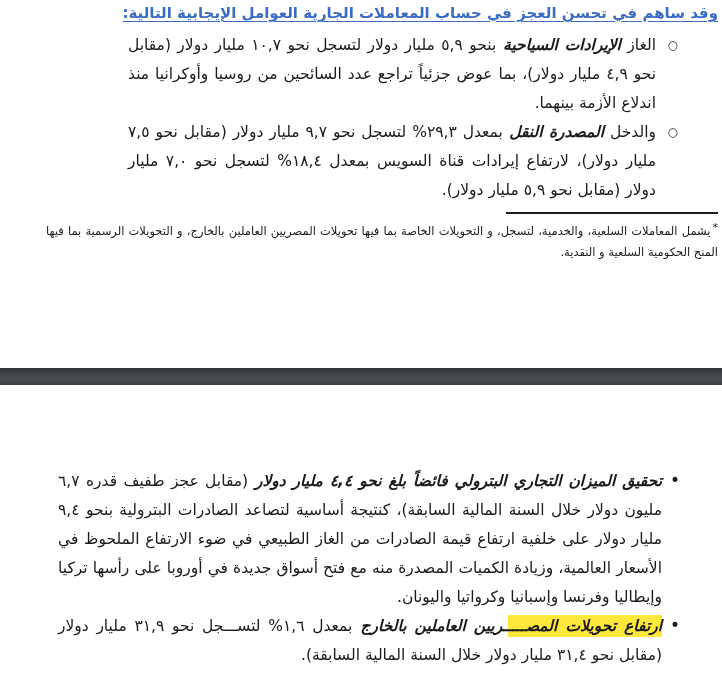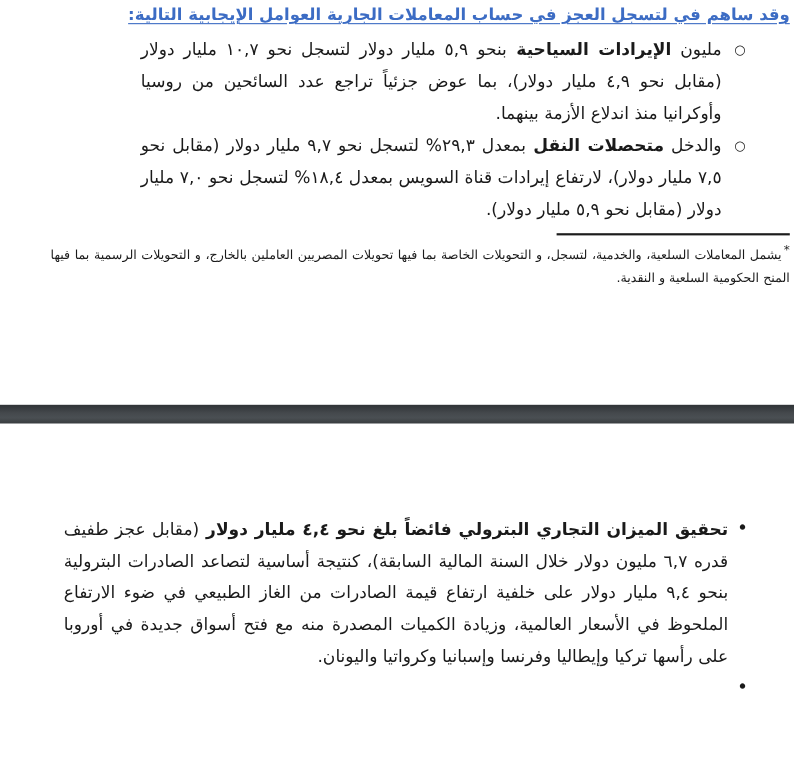--- a/index.html
+++ b/index.html
@@ -38,21 +38,21 @@
   .p1-list .marker{
     position:absolute;right:44px;top:0px;
     font-size:12px;line-height:29px;color:var(--ink);
   }
   .p2-list{top:467px;right:0;left:0;}
   .p2-list li{padding:0 60px 0 58px;}
   .p2-list .marker{
     position:absolute;right:42px;top:-1px;
     font-size:17px;line-height:29px;color:var(--ink);
   }
-  .b{font-weight:bold;}
+  .b{font-weight:bold;font-style:italic;}
   .hl{background:var(--hl-yellow);padding:2px 0;}
   
   .footnote-sep{
     top:212px;right:4px;width:212px;height:0;
     border-top:2px solid #1c1c1c;
   }
   .footnote{
     top:217px;right:4px;left:46px;
     font-size:11.5px;line-height:21px;
     text-align:justify;
@@ -62,42 +62,43 @@
   }
   
   .page-bar{
     top:368px;right:0;left:0;height:17px;
     background:linear-gradient(to bottom,#2f3336 0%,#45494d 45%,#4a4f53 70%,#383c3f 100%);
   }
 </style>
 </head>
 <body>
 
-<div class="abs heading">وقد ساهم في لتسجل العجز في حساب المعاملات الجارية العوامل الإيجابية التالية:</div>
+<div class="abs heading">وقد ساهم في تحسن العجز في حساب المعاملات الجارية العوامل الإيجابية التالية:</div>
 
 <ul class="abs doc-list p1-list">
   <li>
     <span class="marker">○</span>
-    <span><span>مليون </span><span class="b">الإيرادات السياحية </span><span>بنحو ٥,٩ مليار دولار لتسجل نحو ١٠,٧ مليار دولار (مقابل نحو ٤,٩ مليار دولار)، بما عوض جزئياً تراجع عدد السائحين من روسيا وأوكرانيا منذ اندلاع الأزمة بينهما.</span></span>
+    <span><span>الغاز </span><span class="b">الإيرادات السياحية </span><span>بنحو ٥,٩ مليار دولار لتسجل نحو ١٠,٧ مليار دولار (مقابل نحو ٤,٩ مليار دولار)، بما عوض جزئياً تراجع عدد السائحين من روسيا وأوكرانيا منذ اندلاع الأزمة بينهما.</span></span>
   </li>
   <li>
     <span class="marker">○</span>
-    <span><span>والدخل </span><span class="b">متحصلات النقل </span><span>بمعدل ٢٩,٣% لتسجل نحو ٩,٧ مليار دولار (مقابل نحو ٧,٥ مليار دولار)، لارتفاع إيرادات قناة السويس بمعدل ١٨,٤% لتسجل نحو ٧,٠ مليار دولار (مقابل نحو ٥,٩ مليار دولار).</span></span>
+    <span><span>والدخل </span><span class="b">المصدرة النقل </span><span>بمعدل ٢٩,٣% لتسجل نحو ٩,٧ مليار دولار (مقابل نحو ٧,٥ مليار دولار)، لارتفاع إيرادات قناة السويس بمعدل ١٨,٤% لتسجل نحو ٧,٠ مليار دولار (مقابل نحو ٥,٩ مليار دولار).</span></span>
   </li>
 </ul>
 
 <div class="abs footnote-sep"></div>
 
 <div class="abs footnote">
   <span class="fn-marker">*</span><span>يشمل المعاملات السلعية، والخدمية، لتسجل، و التحويلات الخاصة بما فيها تحويلات المصريين العاملين بالخارج، و التحويلات الرسمية بما فيها المنح الحكومية السلعية و النقدية.</span>
 </div>
 
 <div class="abs page-bar"></div>
 
 <ul class="abs doc-list p2-list">
   <li>
     <span class="marker">•</span>
     <span><span class="b">تحقيق الميزان التجاري البترولي فائضاً بلغ نحو ٤,٤ مليار دولار </span><span>(مقابل عجز طفيف قدره ٦,٧ مليون دولار خلال السنة المالية السابقة)، كنتيجة أساسية لتصاعد الصادرات البترولية بنحو ٩,٤ مليار دولار على خلفية ارتفاع قيمة الصادرات من الغاز الطبيعي في ضوء الارتفاع الملحوظ في الأسعار العالمية، وزيادة الكميات المصدرة منه مع فتح أسواق جديدة في أوروبا على رأسها تركيا وإيطاليا وفرنسا وإسبانيا وكرواتيا واليونان.</span></span>
   </li>
   <li>
     <span class="marker">•</span>
+    <span><span class="b hl">ارتفاع تحويلات المصــــ</span><span class="b">ـريين العاملين بالخارج </span><span>بمعدل ١,٦% لتســـجل نحو ٣١,٩ مليار دولار (مقابل نحو ٣١,٤ مليار دولار خلال السنة المالية السابقة).</span></span>
   </li>
 </ul>
 
 </body></html>

